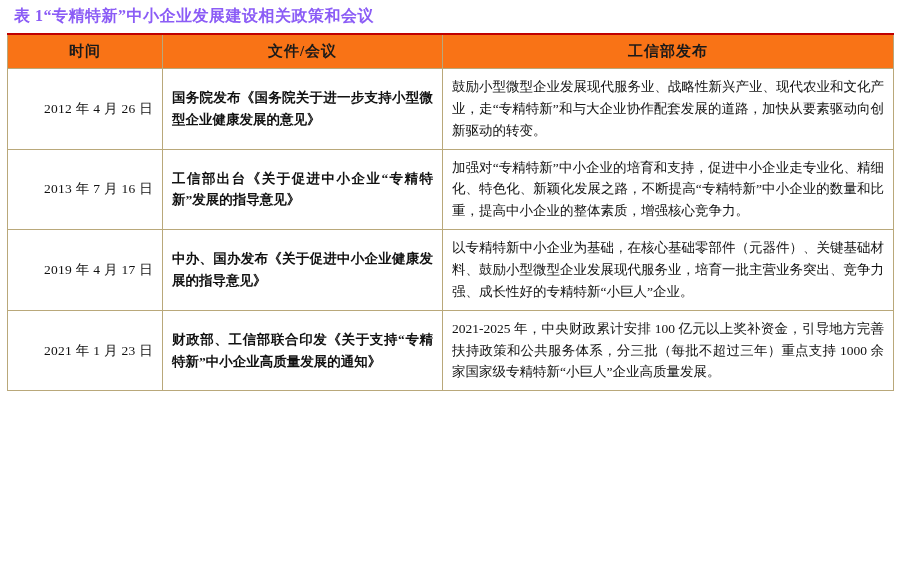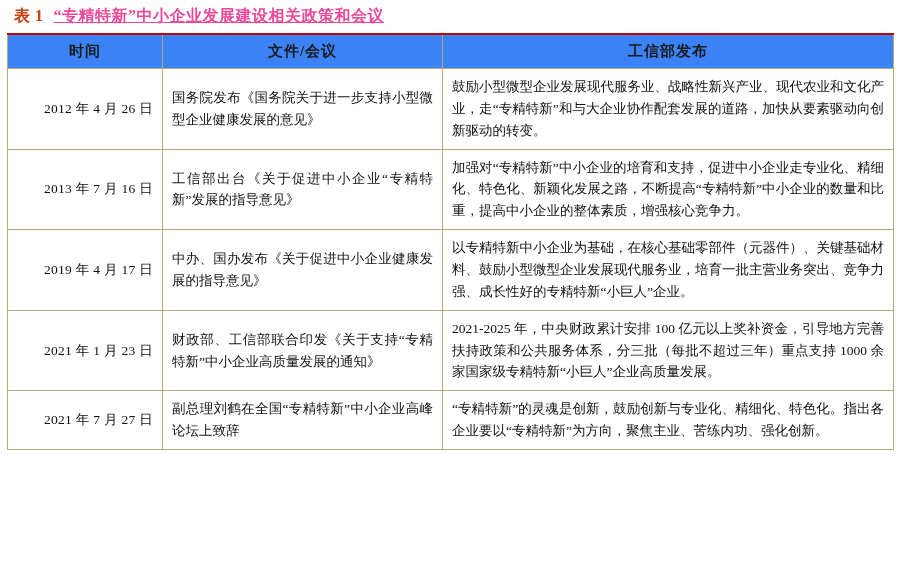--- a/index.html
+++ b/index.html
@@ -22,40 +22,38 @@
   }
   .caption {
     display: flex;
     align-items: baseline;
     padding: 6px 0 6px 14px;
     font-size: 16px;
     font-weight: bold;
     letter-spacing: 0.5px;
   }
   .caption .cap-label {
-    color: #c2410c;
-    margin-right: 10px;
+    color: #8b5cf6;
     white-space: nowrap;
   }
   .caption .cap-title {
-    color: #ec4899;
+    color: #8b5cf6;
     white-space: nowrap;
-    text-decoration: underline;
   }
   table.tbl {
     border-collapse: collapse;
     width: 886px;
     margin: 0 7px;
     table-layout: fixed;
   }
   table.tbl col.c1 { width: 155px; }
   table.tbl col.c2 { width: 280px; }
   table.tbl col.c3 { width: 451px; }
   table.tbl thead th {
-    background: #3b82f6;
+    background: #f97316;
     border-top: 2px solid #c00000;
     border-bottom: 1px solid #b9a87a;
     border-left: 1px solid #b9a87a;
     border-right: 1px solid #b9a87a;
     font-size: 15px;
     font-weight: bold;
     padding: 7px 4px;
     text-align: center;
     letter-spacing: 1px;
     color: #1a1a1a;
@@ -71,20 +69,21 @@
   }
   td.col-time {
     text-align: right;
     white-space: nowrap;
     letter-spacing: 0.3px;
   }
   td.col-doc {
     text-align: justify;
     text-justify: inter-ideograph;
     text-align-last: left;
+    font-weight: bold;
   }
   td.col-main {
     text-align: justify;
     text-justify: inter-ideograph;
     text-align-last: left;
   }
   .tbl-wrap { margin-top: 0; }
 </style>
 </head>
 <body>
@@ -124,22 +123,17 @@
         <tr>
           <td class="col-time">2019 年 4 月 17 日</td>
           <td class="col-doc">中办、国办发布《关于促进中小企业健康发展的指导意见》</td>
           <td class="col-main">以专精特新中小企业为基础，在核心基础零部件（元器件）、关键基础材料、鼓励小型微型企业发展现代服务业，培育一批主营业务突出、竞争力强、成长性好的专精特新“小巨人”企业。</td>
         </tr>
         <tr>
           <td class="col-time">2021 年 1 月 23 日</td>
           <td class="col-doc">财政部、工信部联合印发《关于支持“专精特新”中小企业高质量发展的通知》</td>
           <td class="col-main">2021-2025 年，中央财政累计安排 100 亿元以上奖补资金，引导地方完善扶持政策和公共服务体系，分三批（每批不超过三年）重点支持 1000 余家国家级专精特新“小巨人”企业高质量发展。</td>
         </tr>
-        <tr>
-          <td class="col-time">2021 年 7 月 27 日</td>
-          <td class="col-doc">副总理刘鹤在全国“专精特新”中小企业高峰论坛上致辞</td>
-          <td class="col-main">“专精特新”的灵魂是创新，鼓励创新与专业化、精细化、特色化。指出各企业要以“专精特新”为方向，聚焦主业、苦练内功、强化创新。</td>
-        </tr>
       </tbody>
     </table>
   </div>
 
 </div>
 
 </body></html>

